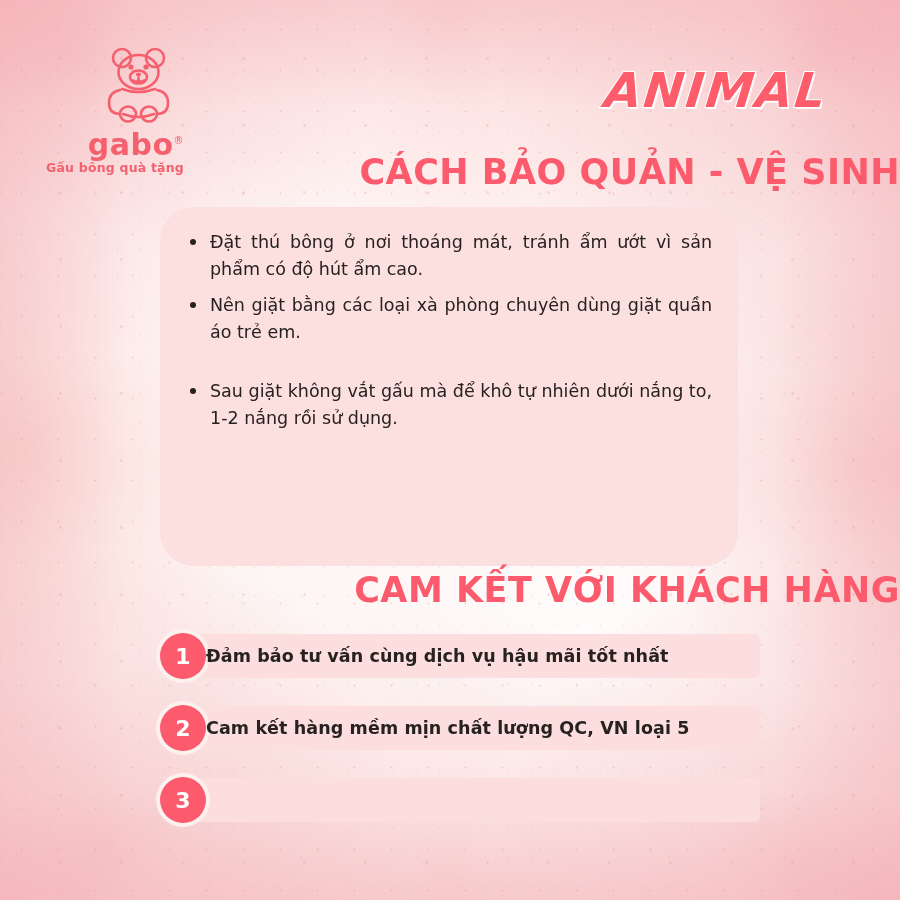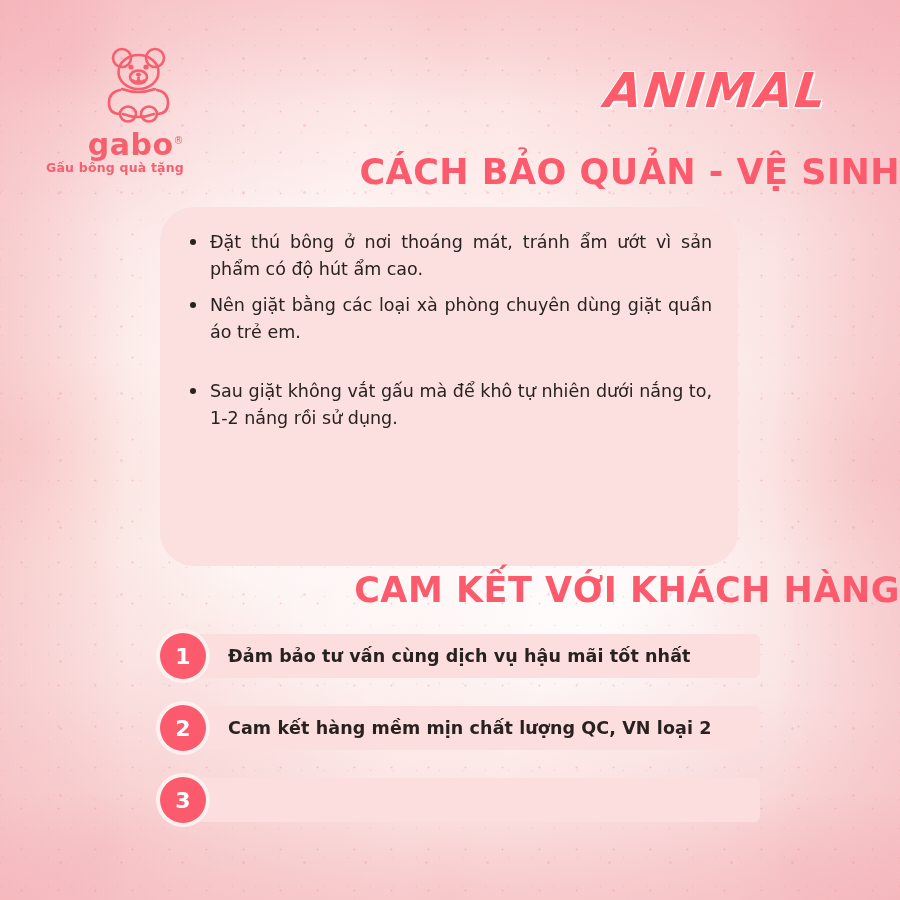--- a/index.html
+++ b/index.html
@@ -210,21 +210,20 @@
     font-size: 22px;
     font-weight: 700;
     display: flex;
     align-items: center;
     justify-content: center;
     box-shadow: 0 0 0 4px #fdf1ef;
   }
   .commit-row .txt {
     position: relative;
     z-index: 2;
-    margin-left: 22px;
     font-size: 17.5px;
     font-weight: 700;
     color: #27221f;
     letter-spacing: 0.1px;
   }
 </style>
 </head>
 <body>
 
 <div id="page">
@@ -275,21 +274,21 @@
 
   <div id="commit-list">
     <div class="commit-row">
       <div class="bar"></div>
       <div class="num">1</div>
       <div class="txt">Đảm bảo tư vấn cùng dịch vụ hậu mãi tốt nhất</div>
     </div>
     <div class="commit-row">
       <div class="bar"></div>
       <div class="num">2</div>
-      <div class="txt">Cam kết hàng mềm mịn chất lượng QC, VN loại 2</div>
+      <div class="txt">Cam kết hàng mềm mịn chất lượng QC, VN loại 5</div>
     </div>
     <div class="commit-row">
       <div class="bar"></div>
       <div class="num">3</div>
     </div>
   </div>
 
 </div>
 
 </body></html>

